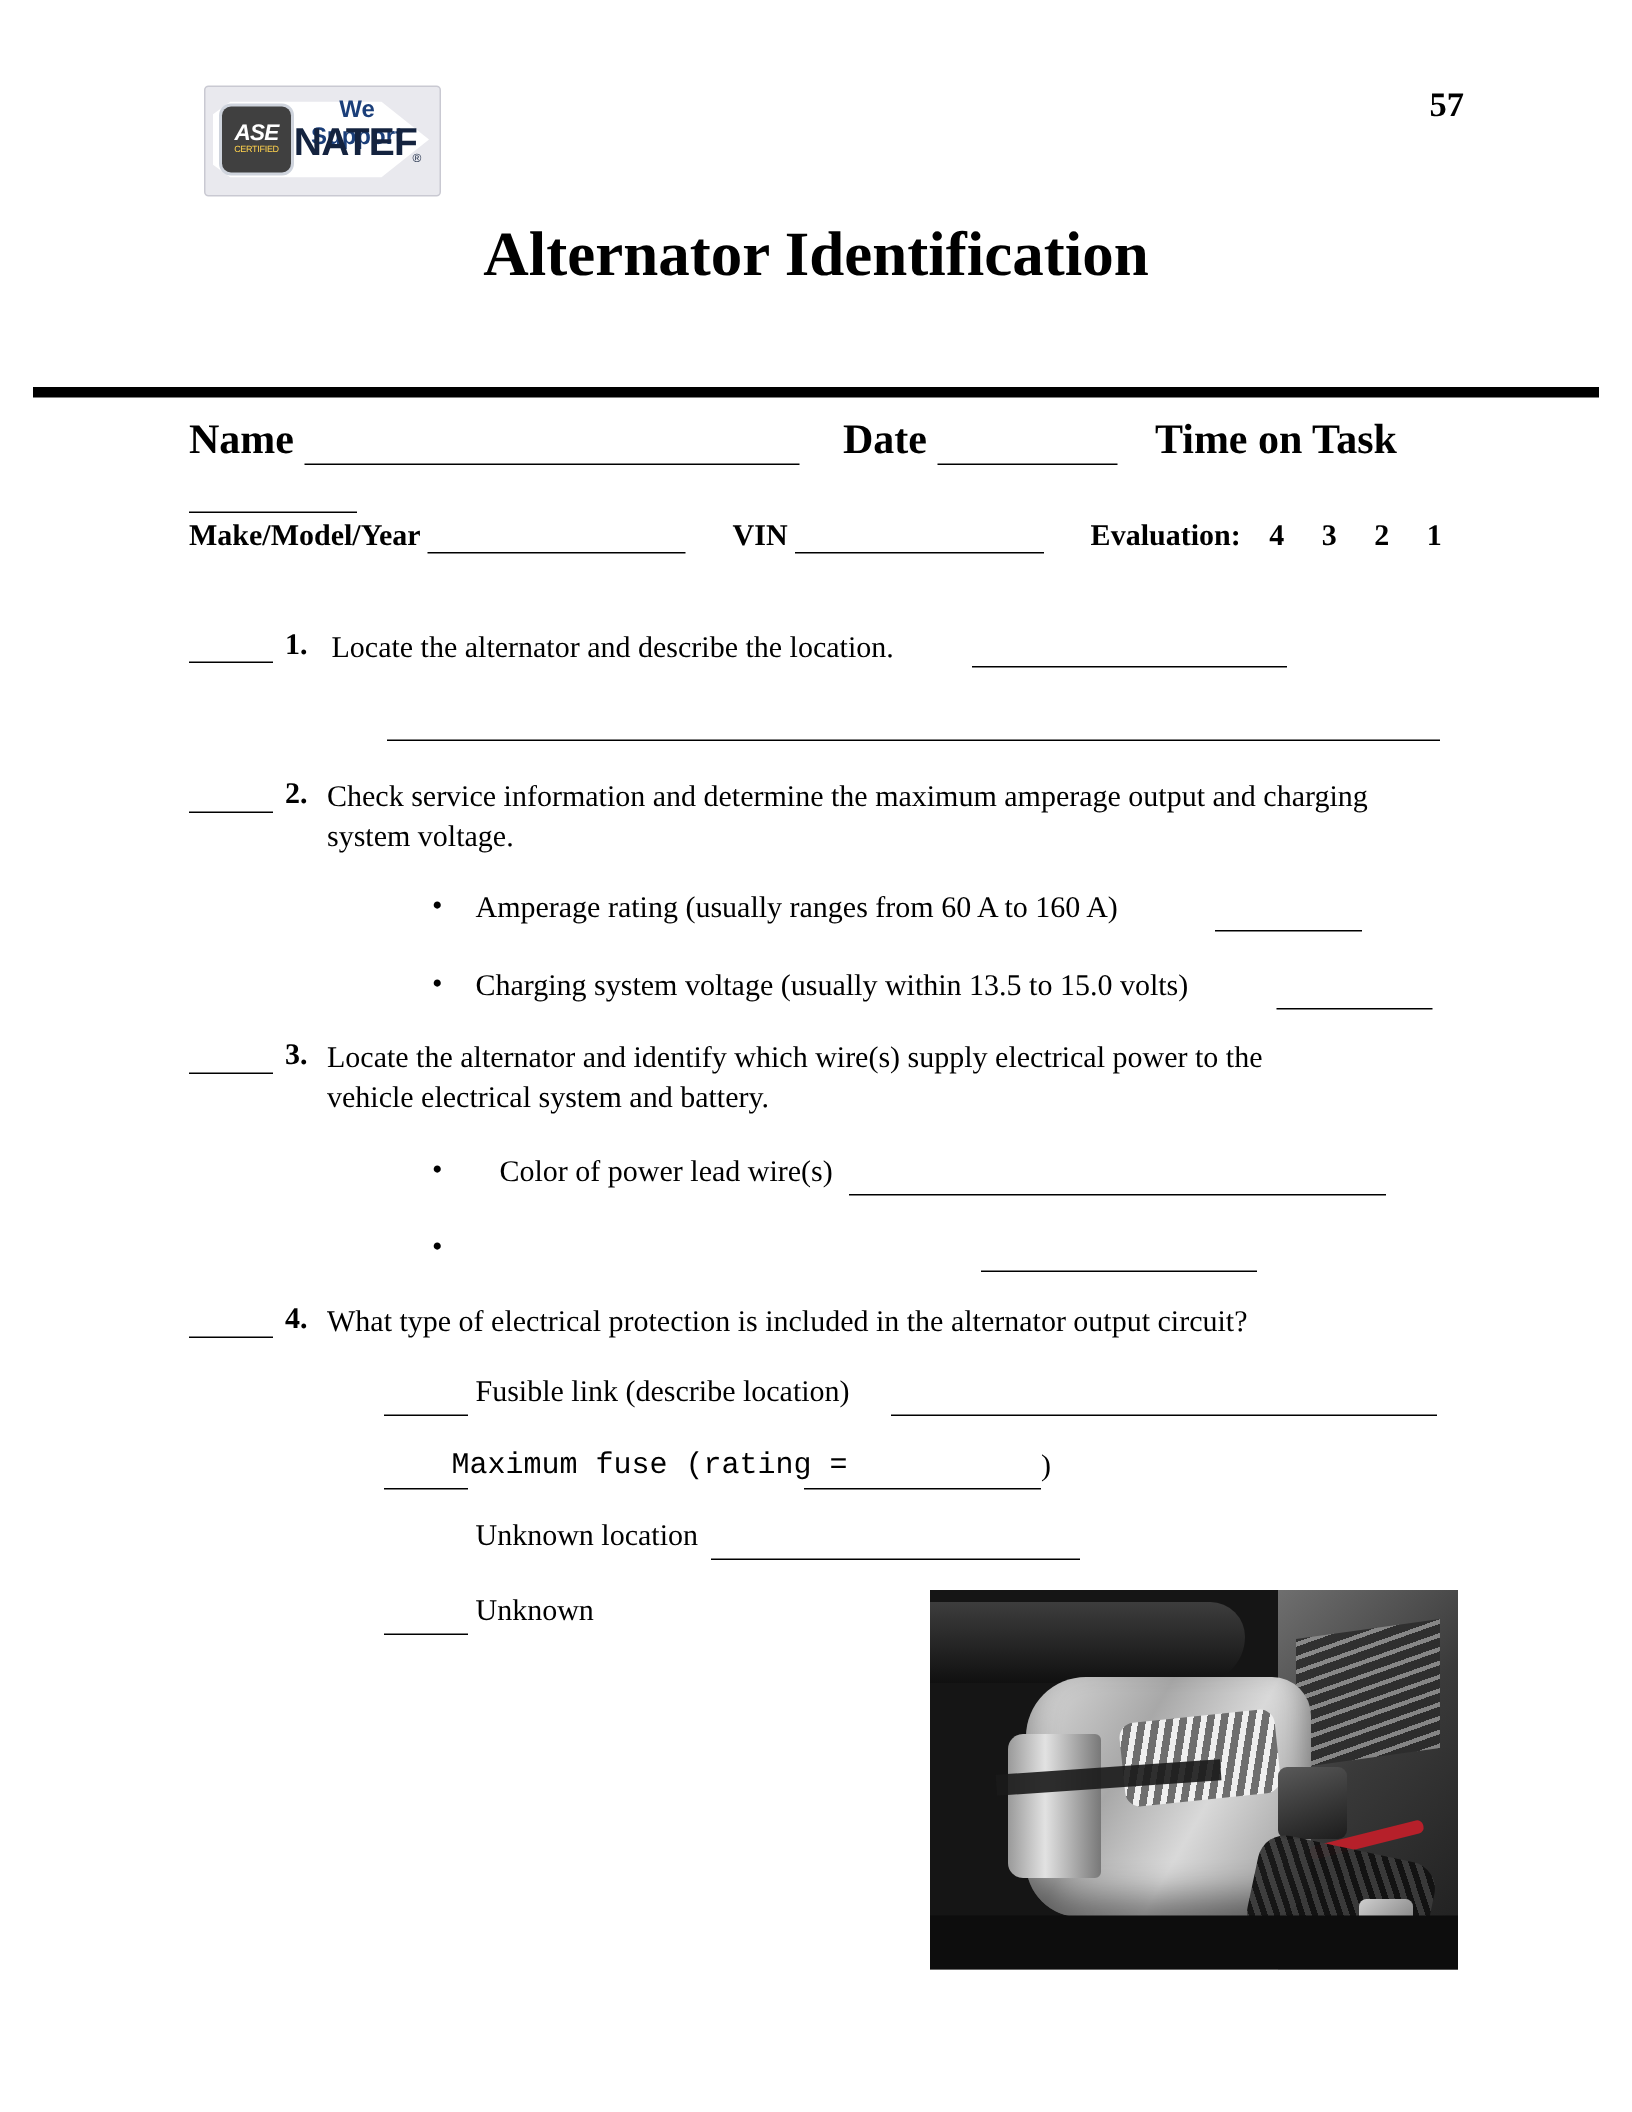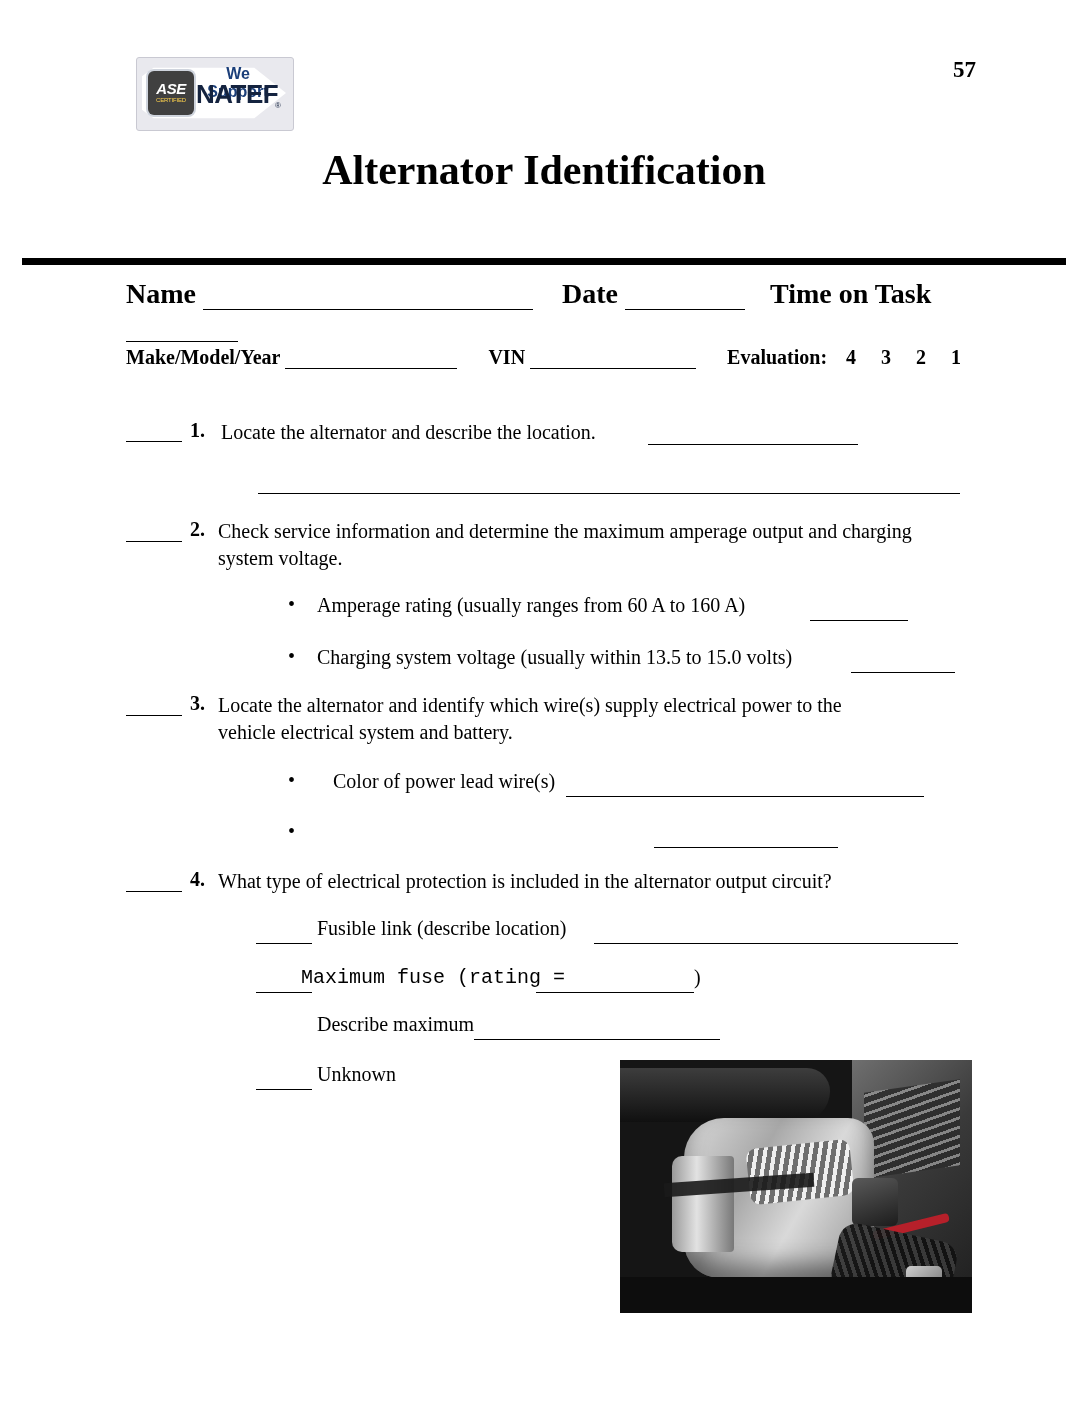--- a/index.html
+++ b/index.html
@@ -425,21 +425,21 @@
 
   <div class="sub-blank-line" style="left:256px; top:942px; width:56px;"></div>
   <div class="bullet-row" style="left:317px; top:917px;">Fusible link (describe location)</div>
   <div class="sub-blank-line" style="left:594px; top:942px; width:364px;"></div>
 
   <div class="sub-blank-line" style="left:256px; top:991px; width:56px;"></div>
   <div class="bullet-row" style="left:301px; top:966px;font-family:Liberation Mono, monospace;">Maximum fuse (rating =</div>
   <div class="sub-blank-line" style="left:536px; top:991px; width:158px;"></div>
   <div class="bullet-row" style="left:694px; top:966px;">)</div>
 
-  <div class="bullet-row" style="left:317px; top:1013px;">Describe maximum</div>
+  <div class="bullet-row" style="left:317px; top:1013px;">Unknown location</div>
   <div class="sub-blank-line" style="left:474px; top:1038px; width:246px;"></div>
 
   <div class="sub-blank-line" style="left:256px; top:1088px; width:56px;"></div>
   <div class="bullet-row" style="left:317px; top:1063px;">Unknown</div>
 
   <div class="photo">
     <div class="ph-bg-right"></div>
     <div class="ph-fins"></div>
     <div class="ph-hose"></div>
     <div class="ph-alt-body"></div>

